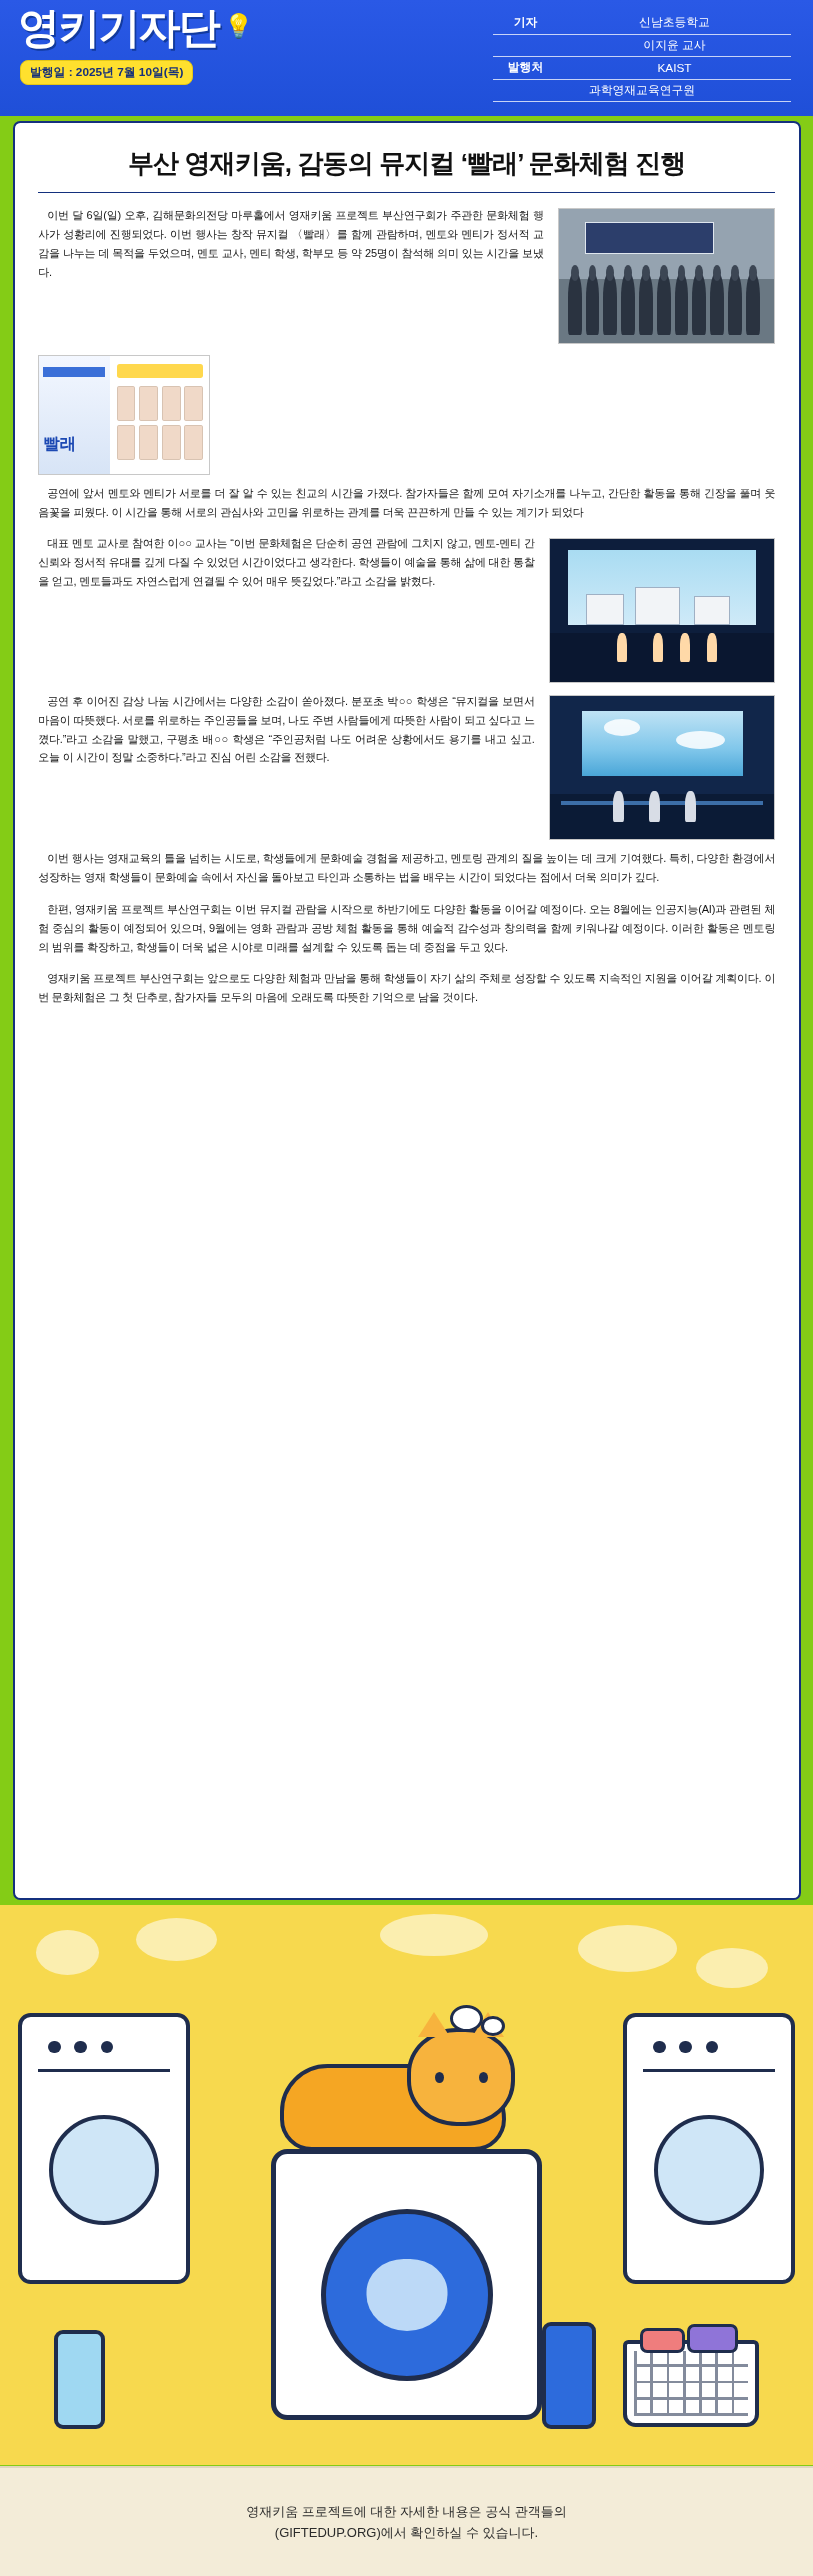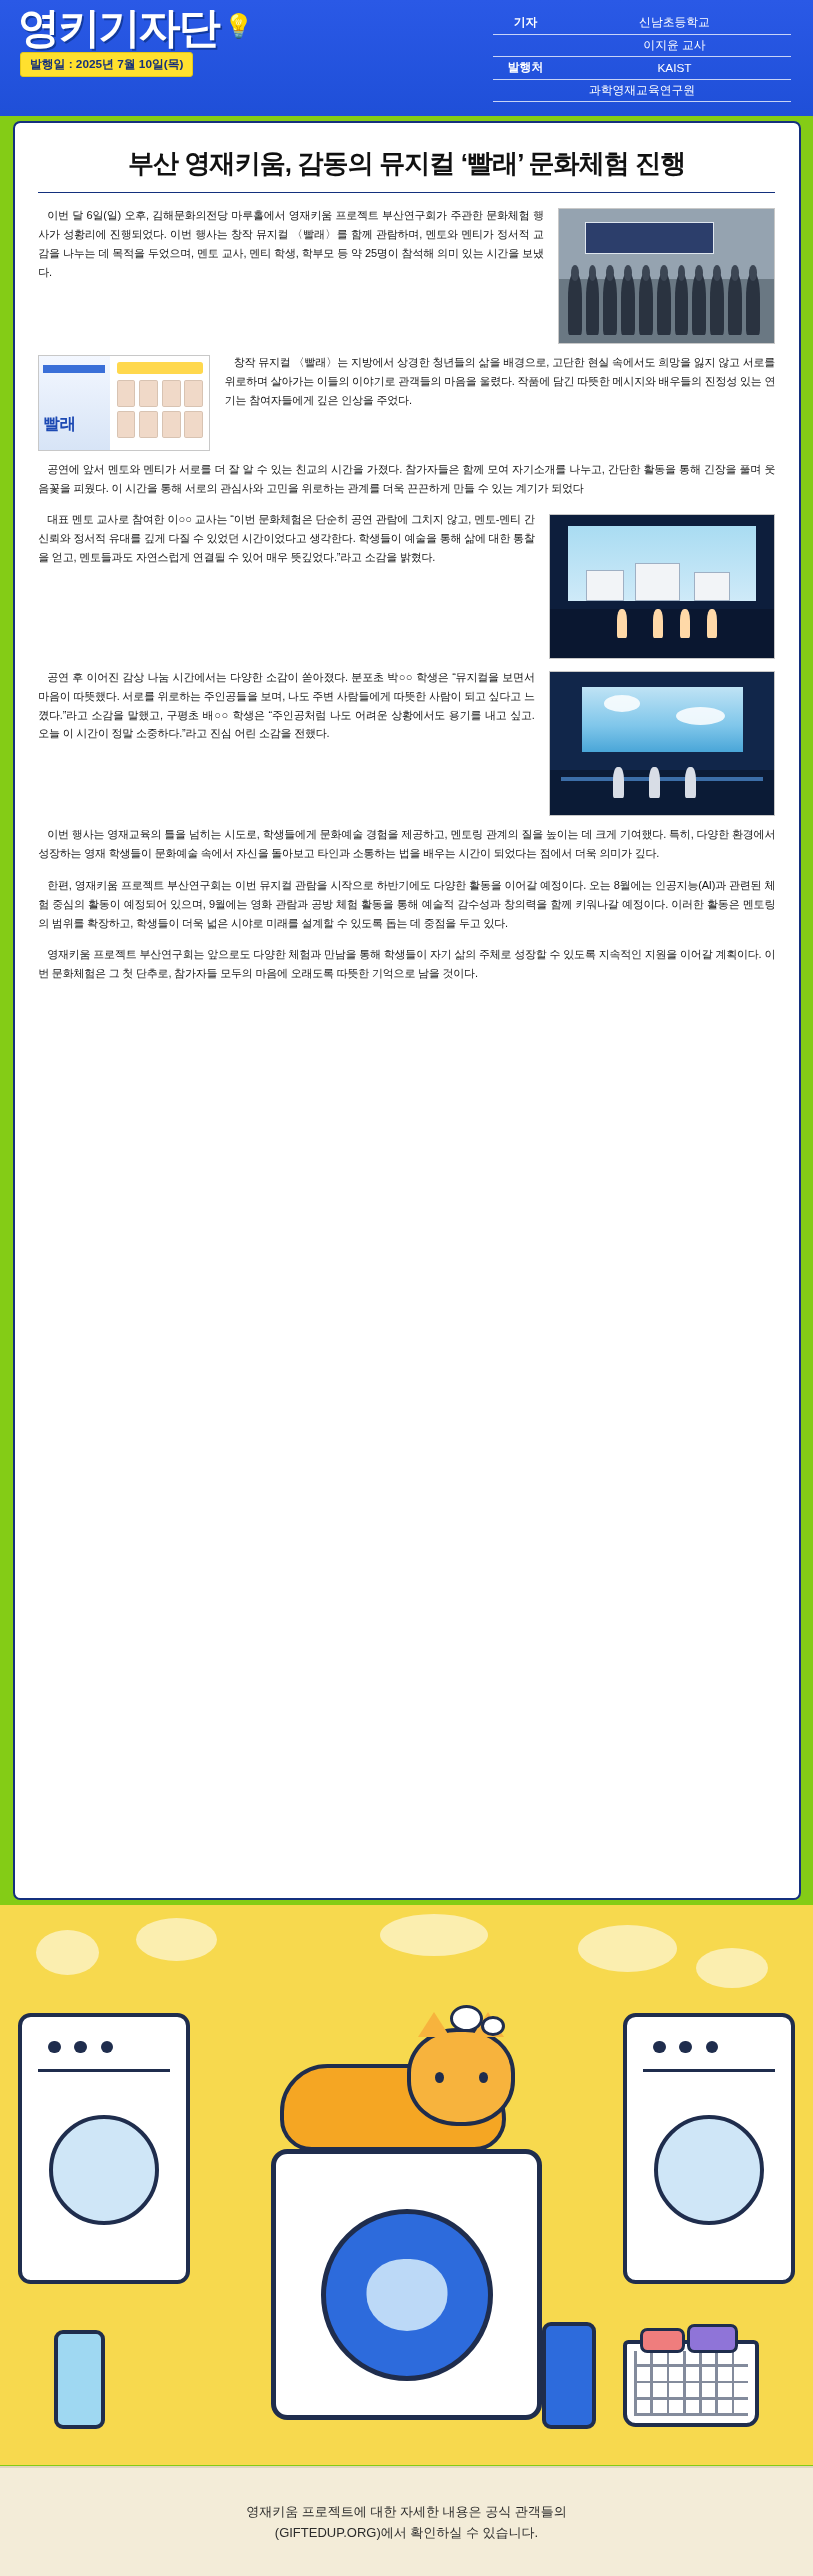--- a/index.html
+++ b/index.html
@@ -36,27 +36,27 @@
     text-shadow: 1.8px 1.8px 0 #123a9e;
     line-height:1;
     font-family:"Liberation Sans", sans-serif;
   }
   .masthead .bulb {
     margin-left:5.4px;
     font-size:23.5px;
     transform:translateY(5.4px);
   }
   .pub-date {
-    position:absolute; left:20px; top:52px;
+    position:absolute; left:20px; top:60px;
     background:#ffe02e;
     color:#16307a;
     font-weight:bold;
     font-size:11.8px;
     padding:3.6px 9px;
-    border-radius:3px;
+    border-radius:8px;
     border:0.9px solid #e4c718;
   }
   .meta-table {
     position:absolute; right:22px; top:12.7px;
     width:298px;
     color:#ffffff;
     font-size:11.8px;
   }
   .meta-row {
     display:flex;
@@ -132,21 +132,21 @@
     overflow:hidden;
     position:relative;
   }
   .ph1 {
     float:right;
     width:217px; height:136px;
     margin:1.8px 0 9px 14.5px;
   }
   .ph2 {
     float:left;
-    width:172px; height:96px;
+    width:172px; height:120px;
     margin:1.8px 14.5px 9px 0;
     text-align:center;
   }
   .ph3 {
     float:right;
     width:226px; height:145px;
     margin:3.6px 0 9px 14.5px;
   }
   .ph4 {
     float:right;
@@ -388,21 +388,20 @@
                 <div></div>
                 <div></div>
               <div></div>
                 <div></div>
                 <div></div>
                 <div></div>
             </div>
           </div>
         </div>
       </div>
-      <p class="body">창작 뮤지컬 〈빨래〉는 지방에서 상경한 청년들의 삶을 배경으로, 고단한 현실 속에서도 희망을 잃지 않고 서로를 위로하며 살아가는 이들의 이야기로 관객들의 마음을 울렸다. 작품에 담긴 따뜻한 메시지와 배우들의 진정성 있는 연기는 참여자들에게 깊은 인상을 주었다.</p>
     </div>
 
     <p class="body">공연에 앞서 멘토와 멘티가 서로를 더 잘 알 수 있는 친교의 시간을 가졌다. 참가자들은 함께 모여 자기소개를 나누고, 간단한 활동을 통해 긴장을 풀며 웃음꽃을 피웠다. 이 시간을 통해 서로의 관심사와 고민을 위로하는 관계를 더욱 끈끈하게 만들 수 있는 계기가 되었다</p>
 
     <div class="clearfix">
 
       <div class="photo ph4">
         <div class="stage2">
           <div class="sky"></div>
           <div class="house" style="left:16%; width:38px; height:31px;"></div>

